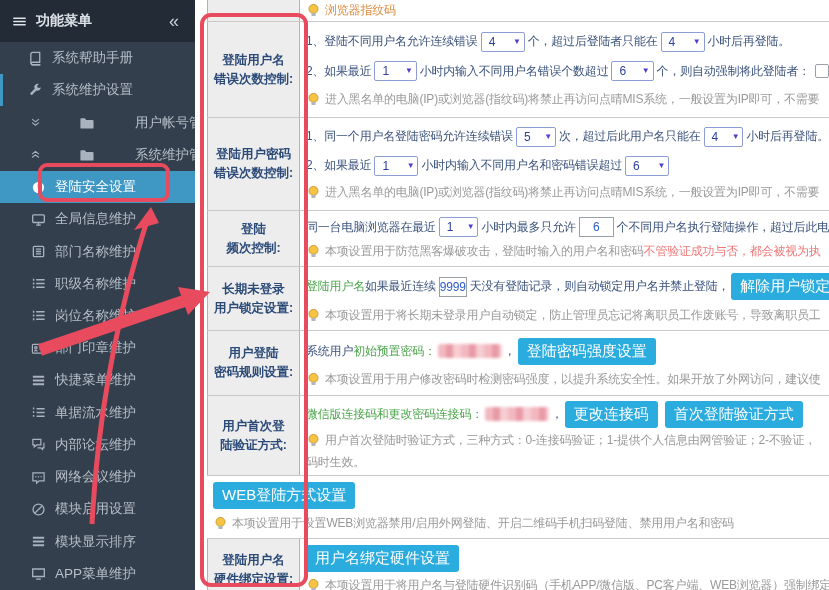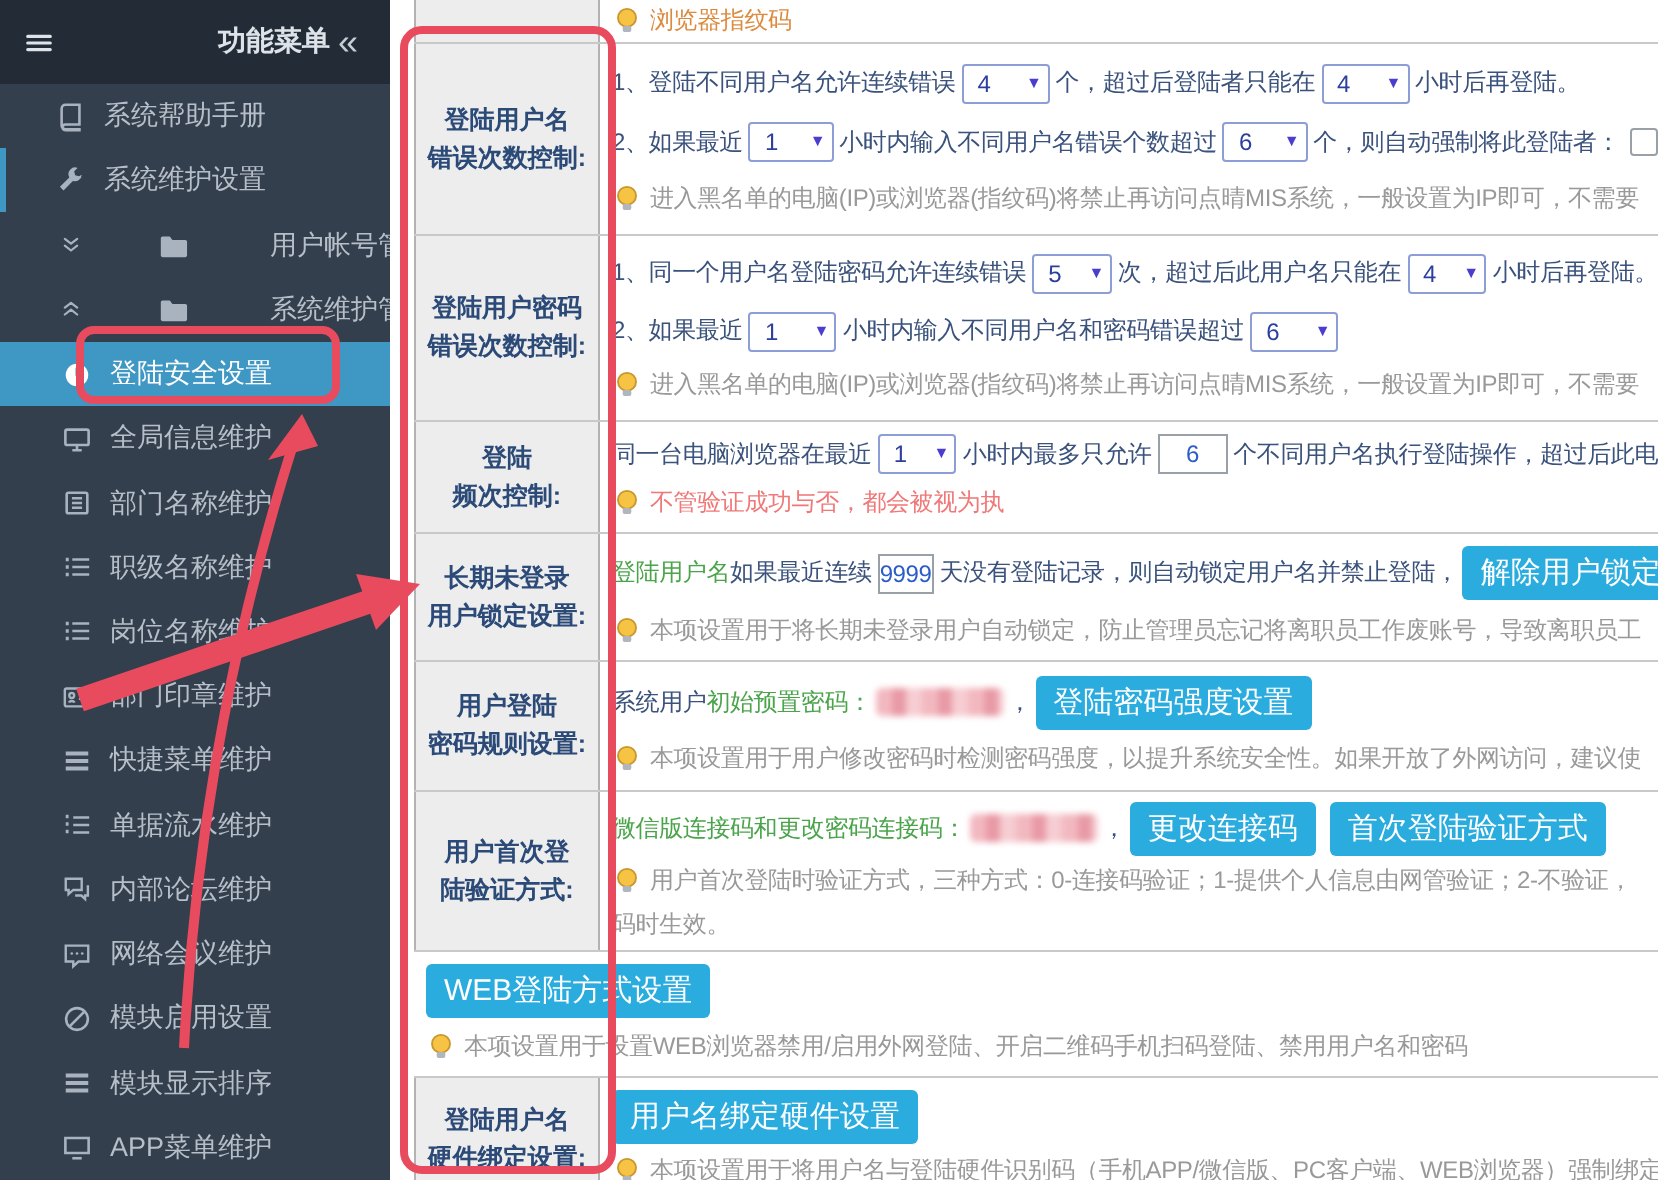--- a/index.html
+++ b/index.html
@@ -2,21 +2,21 @@
 <html><head>
 <meta charset="utf-8">
 <style>
   * { margin:0; padding:0; box-sizing:border-box; }
   html,body { width:829px; height:590px; overflow:hidden; }
   body { font-family:"Liberation Sans","DejaVu Sans",sans-serif; background:#fff; }
   .screen { position:relative; width:829px; height:590px; overflow:hidden; display:flex; }
 
   
   .sidebar { width:195px; min-width:195px; height:590px; background:#343f4d; display:flex; flex-direction:column; }
-  .sb-header { height:42px; background:#232b36; display:flex; align-items:center; padding:0 12px; color:#dde3e9;text-align:right; }
+  .sb-header { height:42px; background:#232b36; display:flex; align-items:center; padding:0 12px; color:#dde3e9; }
   .sb-header .title { font-size:14px; font-weight:bold; margin-left:9px; flex:1; }
   .sb-header .collapse { font-size:18px; color:#c6cdd5; cursor:pointer; padding:0 4px; }
   .sb-body { flex:1; display:flex; flex-direction:column; }
   .sb-item { flex:1; display:flex; align-items:center; color:#a9b3bf; border-left:3px solid transparent; cursor:pointer; }
   .sb-item .sb-label { font-size:13.5px; color:#b6bfc9; margin-left:9px; white-space:nowrap; }
   .sb-item.lvl1 { padding-left:25px; }
   .sb-item.lvl2 { padding-left:27px;gap:32px; }
   .sb-item.lvl3 { padding-left:28px; }
   .sb-item.active-section { border-left-color:#3f97c3; }
   .sb-item.selected { background:#3f97c3; color:#fff; }
@@ -327,20 +327,21 @@
               </span>
             <span>小时内最多只允许</span>
             <span class="inp">6</span>
             <span>个不同用户名执行登陆操作，超过后此电</span>
           </div>
           <div class="ln tip">
             <svg class="bulb" viewBox="0 0 16 16">
                 <circle cx="8" cy="6.3" r="4.8" fill="#f6c344" stroke="#c9972f" stroke-width="1"></circle>
                 <rect x="5.7" y="10.6" width="4.6" height="3.2" rx="1" fill="#b0b6bd"></rect>
               </svg>
+            <span>本项设置用于防范黑客爆破攻击，登陆时输入的用户名和密码</span>
             <span class="red">不管验证成功与否，都会被视为执</span>
           </div>
         </div>
       </div>
 
       <div class="row r4">
         <div class="lbl">长期未登录
 用户锁定设置:</div>
         <div class="cnt">
           <div class="ln">

